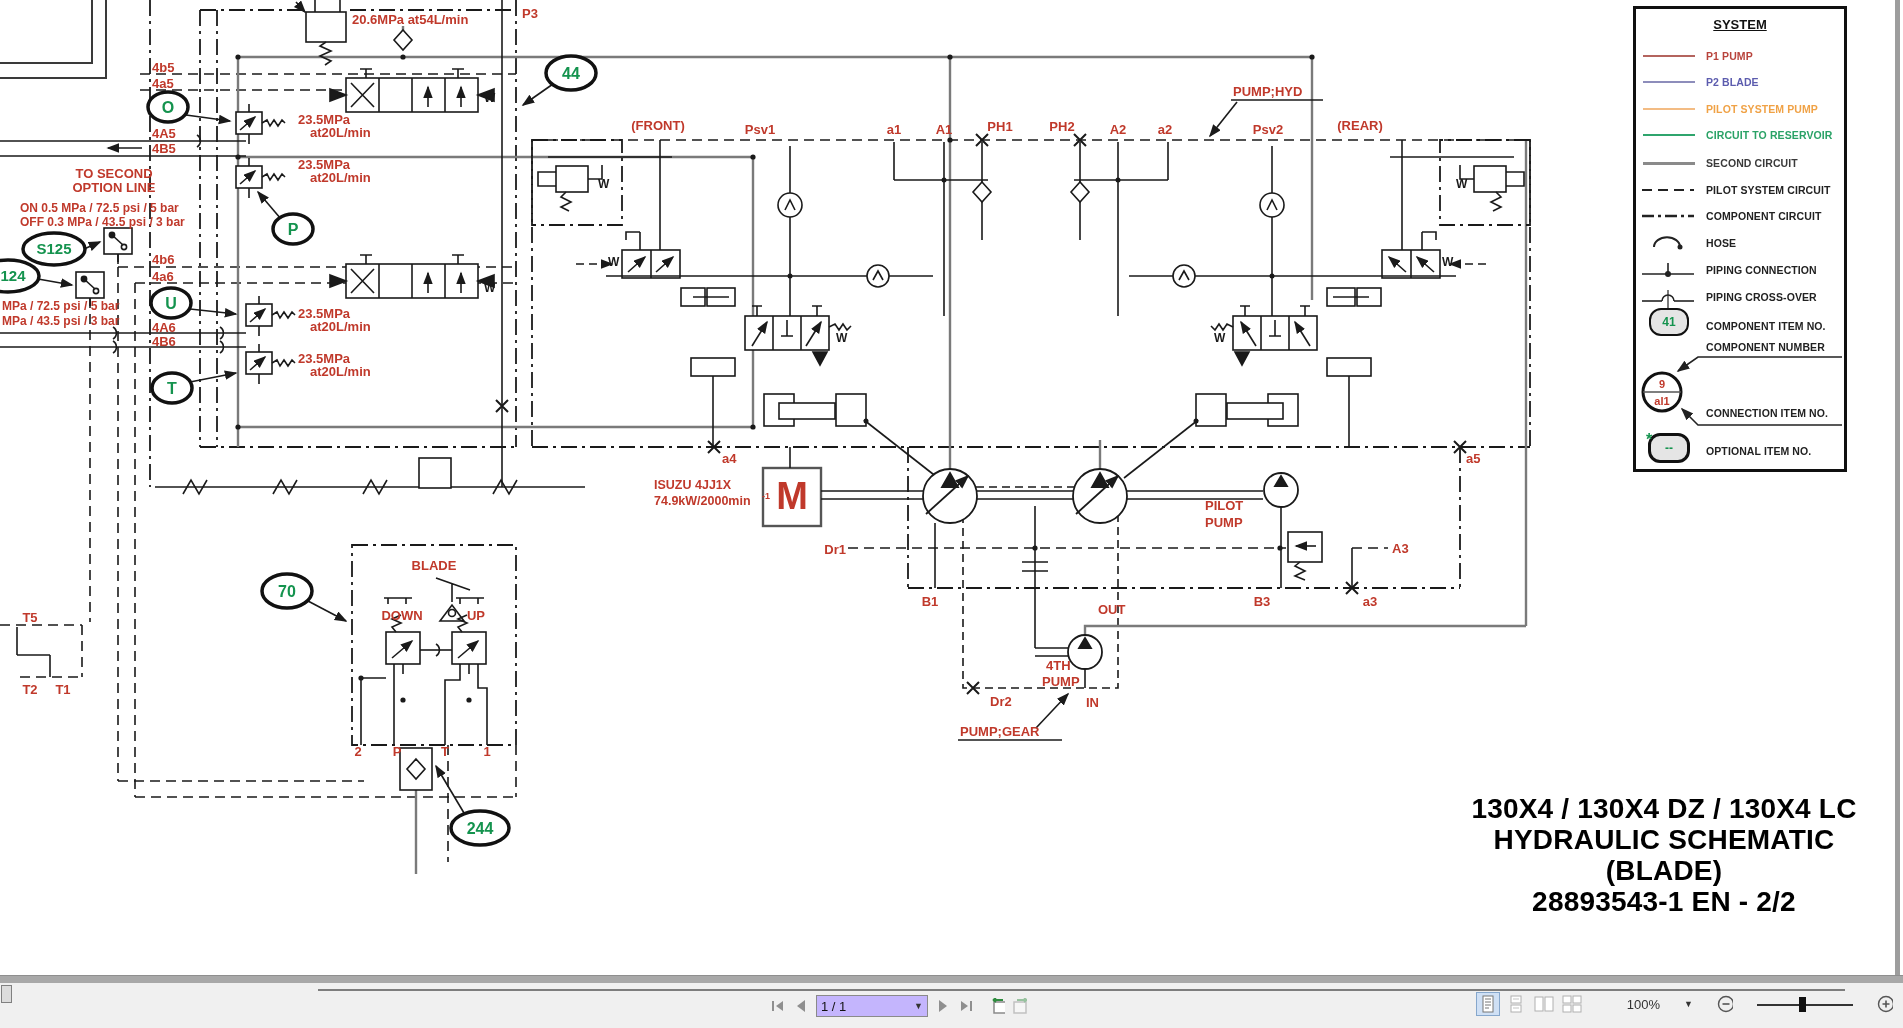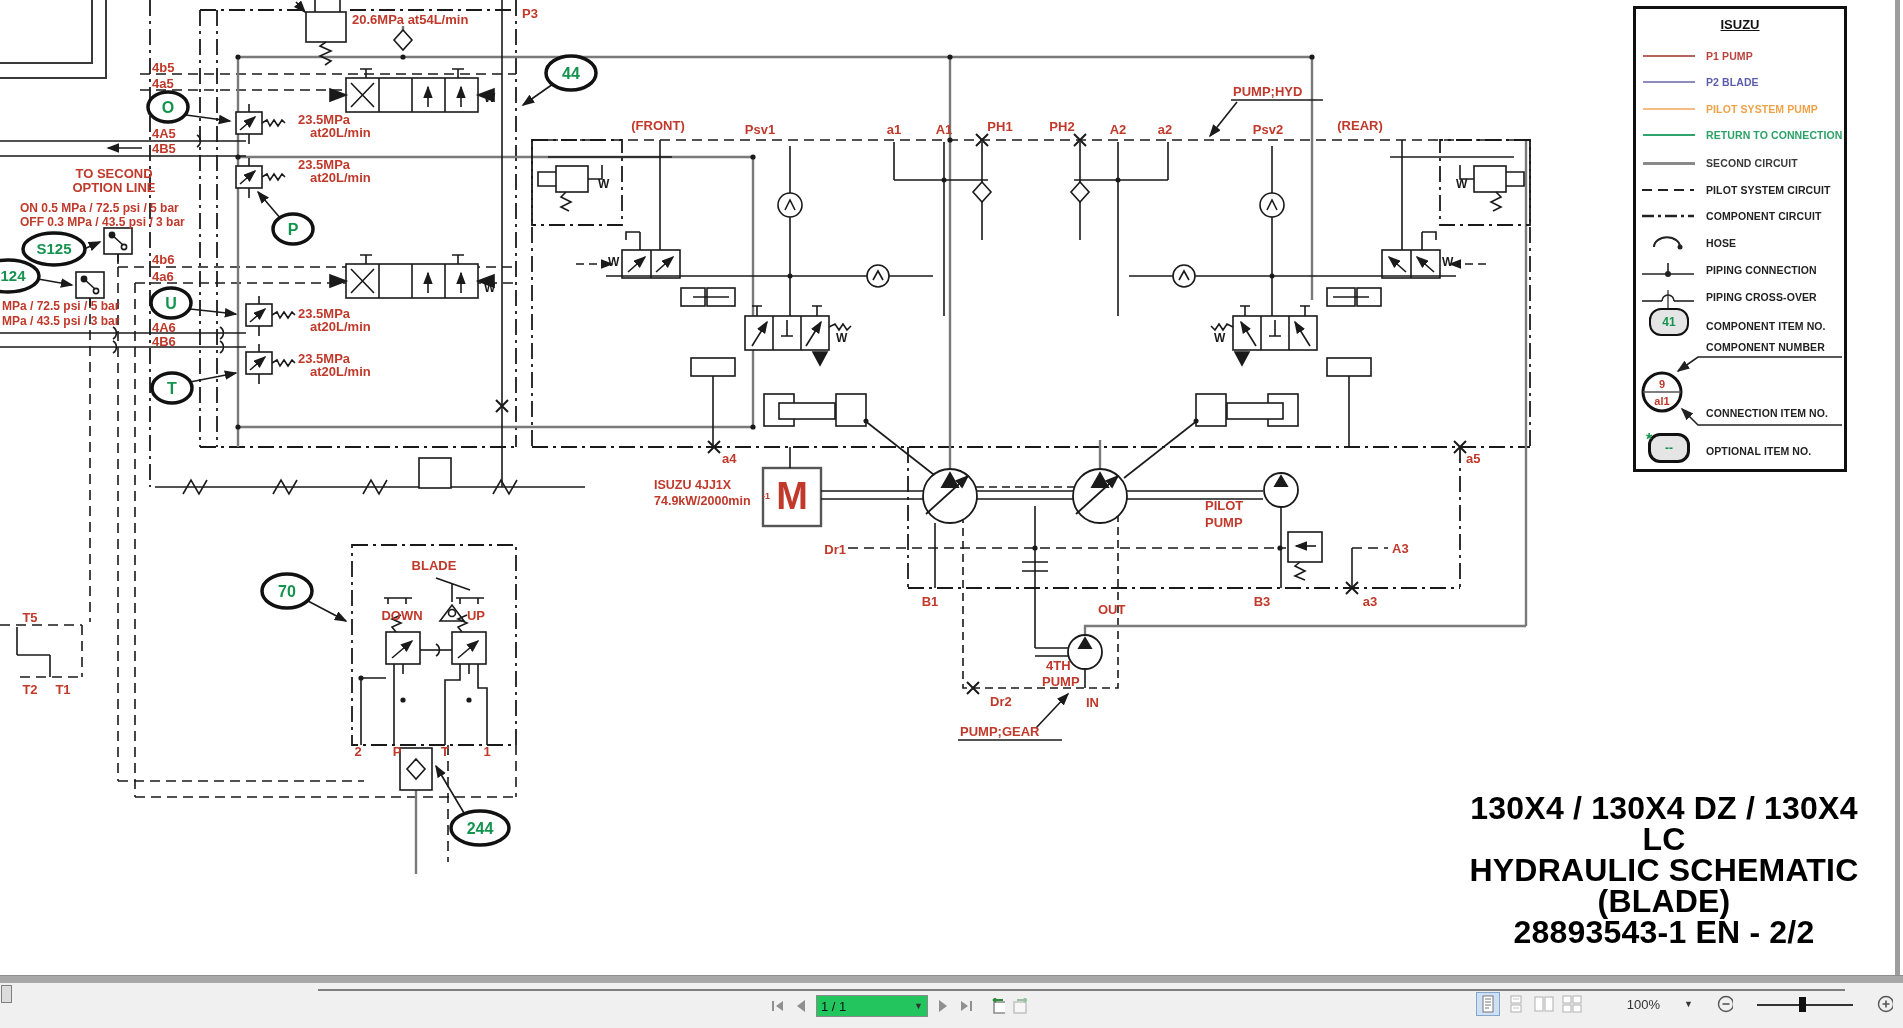--- a/index.html
+++ b/index.html
@@ -11,29 +11,29 @@
   .legend{position:absolute;left:1633px;top:6px;width:214px;height:466px;border:3px solid #101010;background:#fff;box-sizing:border-box;}
   .legend-title{position:absolute;left:0;top:8px;width:100%;text-align:center;font-size:13px;font-weight:bold;text-decoration:underline;color:#111;}
   .lrow{position:absolute;left:0;width:100%;height:18px;}
   .lsample{position:absolute;left:4px;top:0;width:58px;height:18px;display:flex;align-items:center;justify-content:center;}
   .llabel{position:absolute;left:70px;top:3px;font-size:10.5px;font-weight:bold;color:#222;white-space:nowrap;letter-spacing:.1px;}
   .ln{width:52px;height:0;border-top:2px solid #222;}
   .c-p1{color:#b8433c}.c-p2{color:#5c5cae}.c-pilot{color:#f0a246}.c-ret{color:#2aa266}.c-sup{color:#3a3a3a}
   .loval{width:36px;height:24px;border:2.5px solid #111;border-radius:12px;display:flex;align-items:center;justify-content:center;font-size:12px;font-weight:bold;color:#14934e;background:#e5e5e5;}
   .lstar{position:absolute;left:6px;top:-8px;color:#14934e;font-size:16px;font-weight:bold;}
   
-  .title-block{position:absolute;left:1452px;top:793px;width:424px;text-align:center;font-size:32px;font-weight:bold;color:#000;line-height:31px;letter-spacing:.2px;}
+  .title-block{position:absolute;left:1452px;top:793px;width:424px;text-align:center;font-size:28px;font-weight:bold;color:#000;line-height:31px;letter-spacing:.2px;}
   
   .scrollstrip{position:absolute;left:0;top:975px;width:1903px;height:8px;background:#a8a8a8;border-top:1px solid #8e8e8e;box-sizing:border-box;}
   .toolbar{position:absolute;left:0;top:983px;width:1903px;height:45px;background:#f0f0f0;}
   .trule{position:absolute;left:318px;top:6px;width:1527px;height:2px;background:#7d7d7d;}
   .corner-widget{position:absolute;left:1px;top:2px;width:9px;height:16px;border:1px solid #808080;background:#dcdcdc;}
   .pagenav{position:absolute;left:770px;top:12px;display:flex;align-items:center;gap:7px;}
   .navbtn{width:16px;height:16px;display:flex;align-items:center;justify-content:center;cursor:pointer;}
-  .pagebox{width:112px;height:22px;background:#22c55e;border:1px solid #8a8a8a;display:flex;align-items:center;font-size:13px;color:#111;padding:0 4px;box-sizing:border-box;cursor:text;}
+  .pagebox{width:112px;height:22px;background:#c4b5fd;border:1px solid #8a8a8a;display:flex;align-items:center;font-size:13px;color:#111;padding:0 4px;box-sizing:border-box;cursor:text;}
   .pagebox .pf{flex:1;}
   .caret{font-size:9px;color:#333;}
   .viewicons{display:flex;gap:6px;margin-left:8px;}
   .zoomctrl{position:absolute;right:10px;top:9px;display:flex;align-items:center;gap:24px;justify-content:center;}
   .layouticons{display:flex;gap:4px;margin-right:14px;}
   .lbtn{width:24px;height:24px;display:flex;align-items:center;justify-content:center;border:1px solid transparent;box-sizing:border-box;cursor:pointer;}
   .lbtn.active{background:#cfe0f5;border:1px solid #86a7cc;}
   .zoomlabel{font-size:13px;color:#333;min-width:38px;text-align:right;}
   .slider{position:relative;width:96px;height:15px;cursor:pointer;}
   .slider .track{position:absolute;left:0;top:7px;width:96px;height:2px;background:#333;}
@@ -403,21 +403,21 @@
     <text x="598" y="188">W</text>
     <text x="484" y="102">W</text>
     <text x="484" y="292">W</text>
     <text x="1442" y="266">W</text>
     <text x="1456" y="188">W</text>
     <text x="1214" y="342">W</text>
   </g>
 </svg>
 
   <div class="legend">
-    <div class="legend-title">ISUZU</div>
+    <div class="legend-title">SYSTEM</div>
     <div class="lrow" style="top:38px">
       <div class="lsample">
           <div class="ln" style="border-color:#b4645e"></div>
         </div>
       <div class="llabel c-p1">P1 PUMP</div>
     </div>
     <div class="lrow" style="top:64px">
       <div class="lsample">
           <div class="ln" style="border-color:#8d8dbb"></div>
         </div>
@@ -426,21 +426,21 @@
     <div class="lrow" style="top:91px">
       <div class="lsample">
           <div class="ln" style="border-color:#f3bc84"></div>
         </div>
       <div class="llabel c-pilot">PILOT SYSTEM PUMP</div>
     </div>
     <div class="lrow" style="top:117px">
       <div class="lsample">
           <div class="ln" style="border-color:#2fa56d"></div>
         </div>
-      <div class="llabel c-ret">RETURN TO CONNECTION</div>
+      <div class="llabel c-ret">CIRCUIT TO RESERVOIR</div>
     </div>
     <div class="lrow" style="top:145px">
       <div class="lsample">
           <div class="ln" style="border-top-width:3px;border-color:#8a8a8a"></div>
         </div>
       <div class="llabel c-sup">SECOND CIRCUIT</div>
     </div>
     <div class="lrow" style="top:172px">
       <div class="lsample">
           <svg width="56" height="18">

